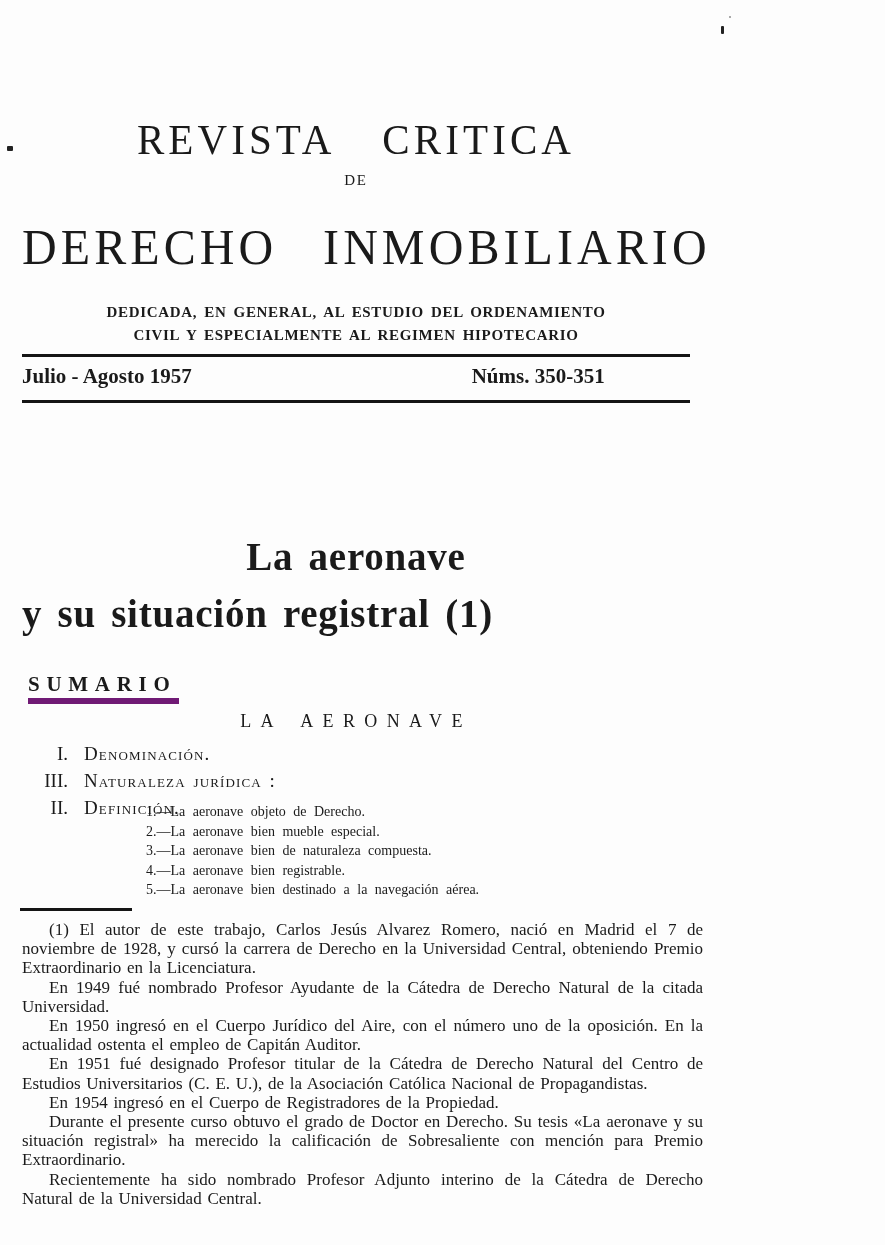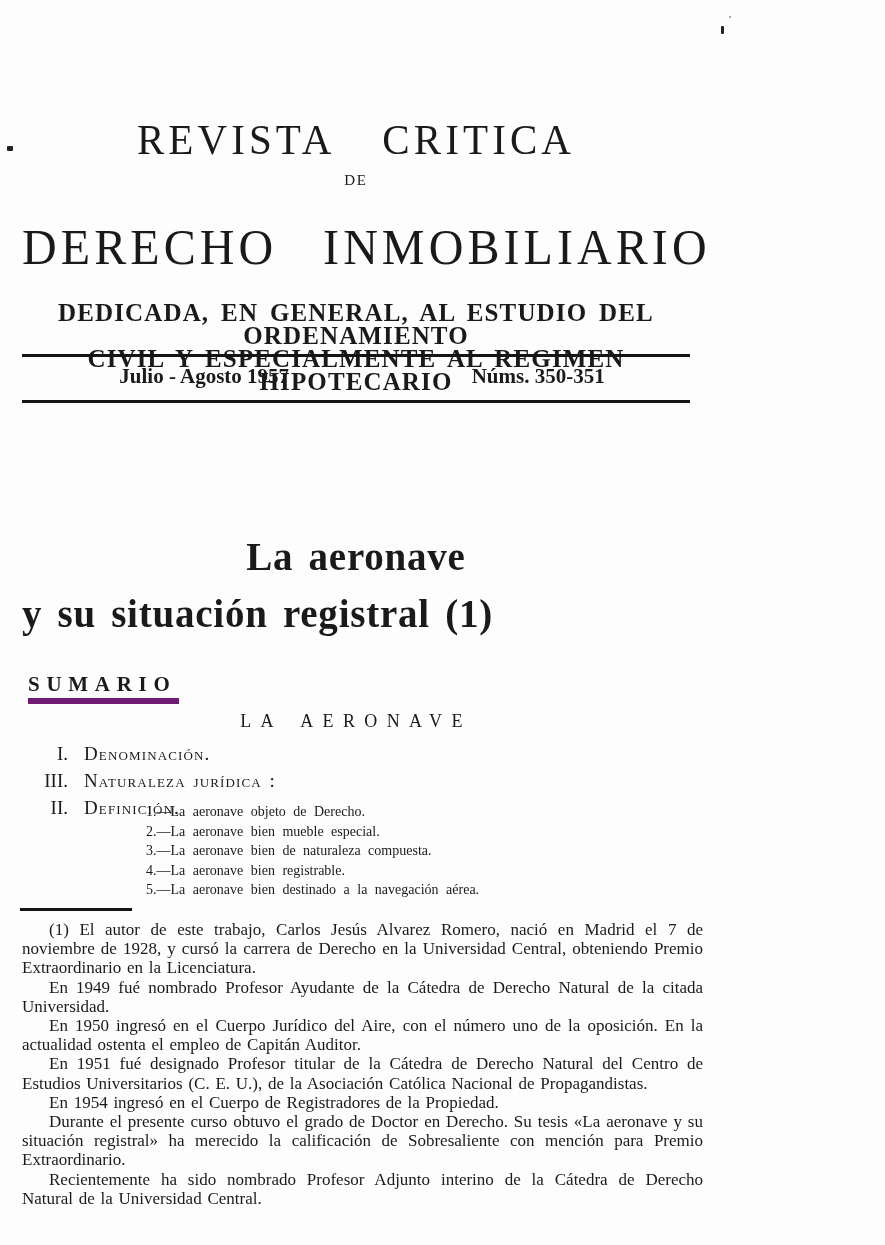--- a/index.html
+++ b/index.html
@@ -37,32 +37,32 @@
   }
   .m-title2{
     top:221px;text-align:center;
     font-size:48px;line-height:52px;
     letter-spacing:.085em;word-spacing:.62em;
     transform:scaleY(1.04);
     white-space:nowrap;
   }
   .dedication{
     top:301px;text-align:center;
-    font-size:25px;line-height:23px;
+    font-size:15px;line-height:23px;
     font-weight:bold;letter-spacing:.045em;word-spacing:.18em;
   }
   .rule{height:3px;background:#151515;}
   .rule.r1{top:354px;}
   .rule.r2{top:400px;}
   .issue-row{
     top:364px;display:flex;align-items:baseline;
     font-size:21px;font-weight:bold;
   }
   .issue-year{flex:1;text-align:left;white-space:nowrap;}
-  .issue-period{flex:1.2;text-align:center;white-space:nowrap;}
+  .issue-period{flex:1.2;text-align:left;white-space:nowrap;}
   .issue-nums{flex:1;text-align:center;white-space:nowrap;}
 
   
   .a-title1{top:534px;text-align:center;font-size:39px;font-weight:bold;letter-spacing:.02em;word-spacing:.12em;}
   .a-title2{top:591px;text-align:left;font-size:39px;font-weight:bold;letter-spacing:.02em;word-spacing:.12em;}
 
   
   .sumario{
     top:672px;left:28px;width:auto;
     display:inline-block;

